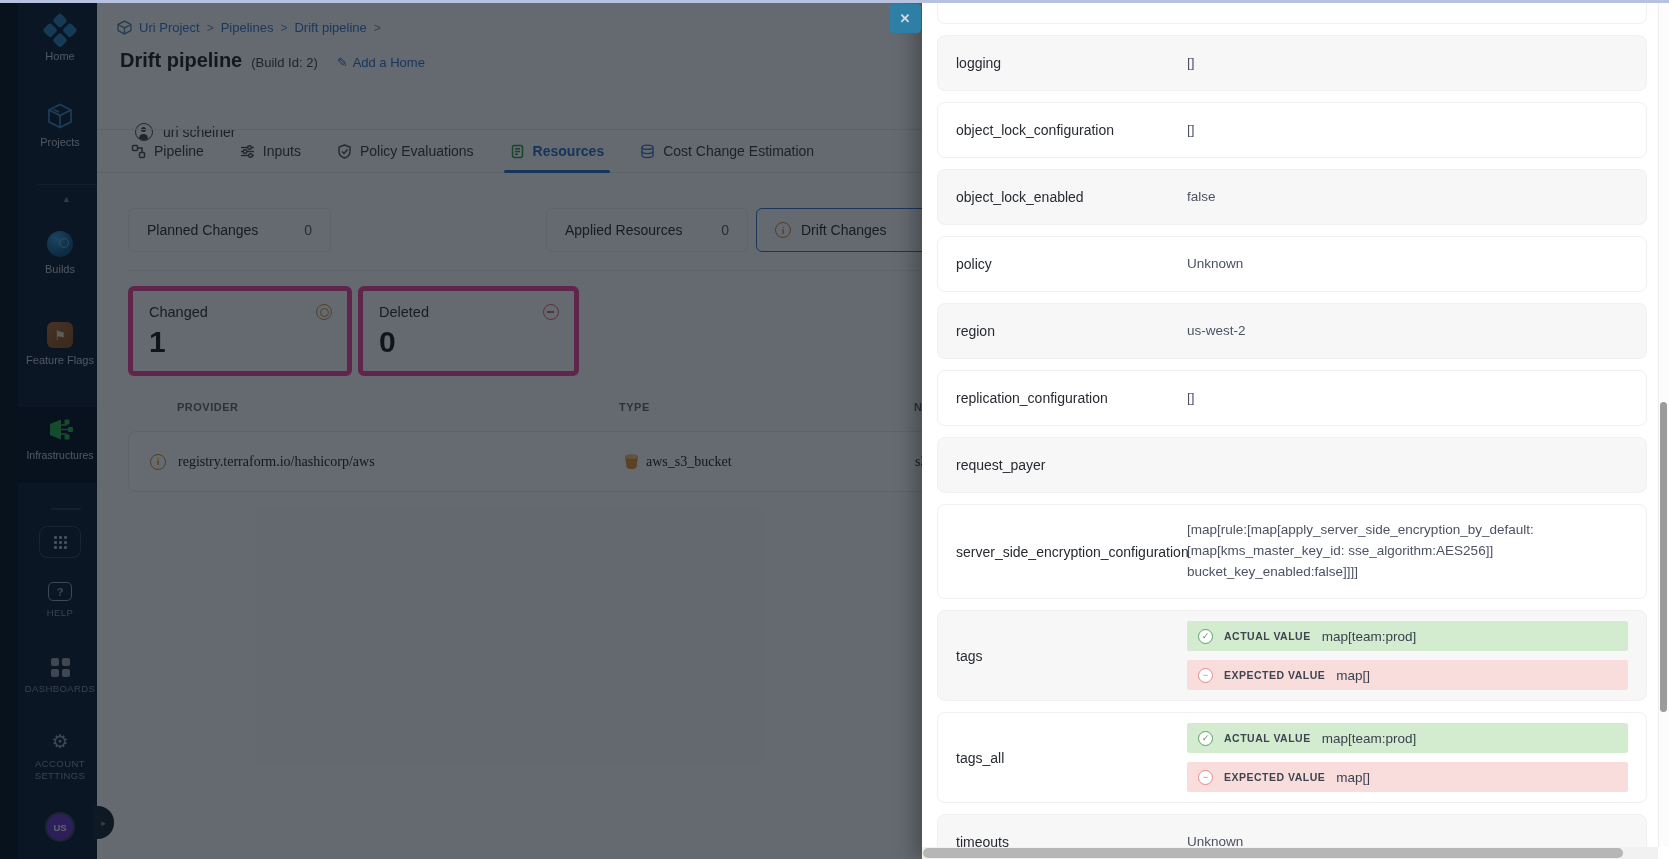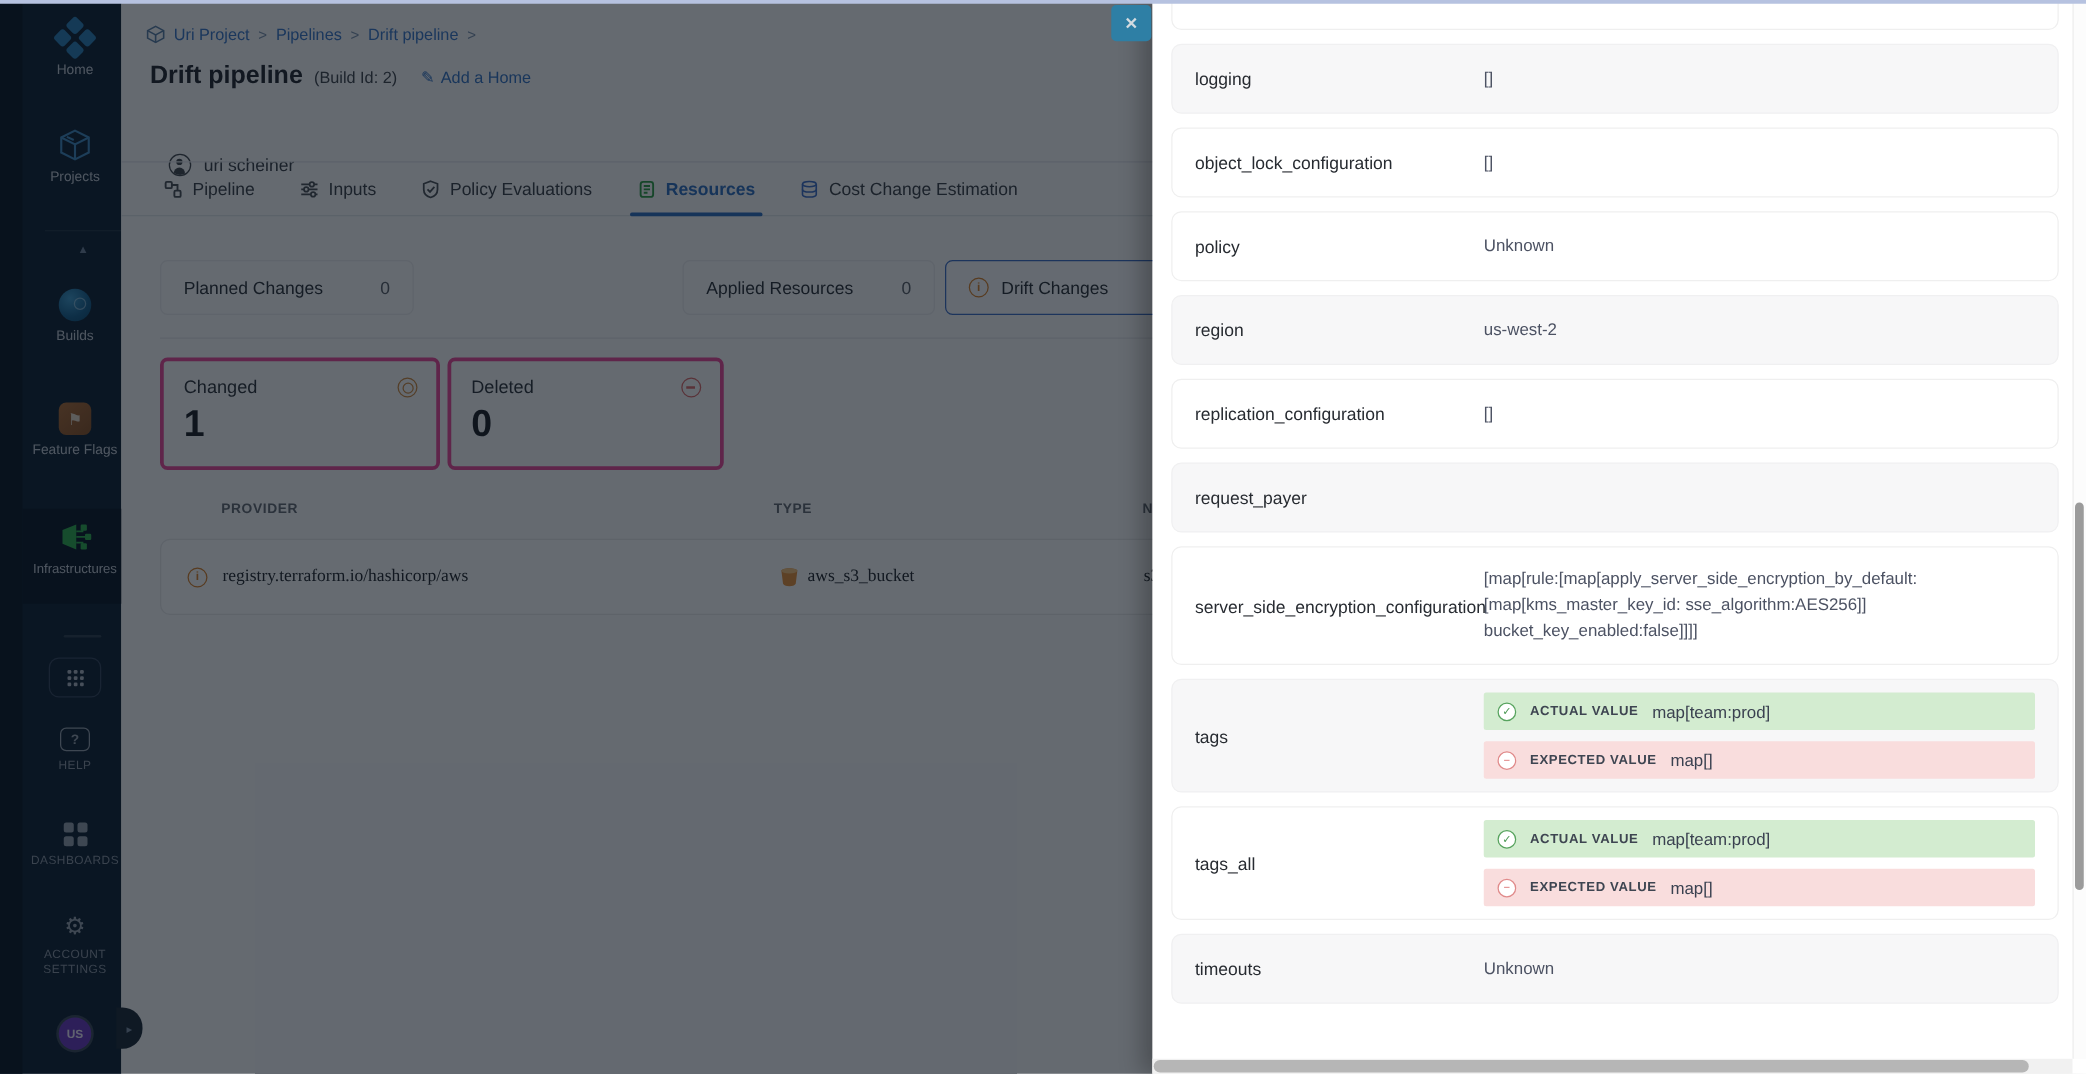--- a/index.html
+++ b/index.html
@@ -52,21 +52,21 @@
   .tab.active { color:#2f6fc1; font-weight:700; }
   .tab.active::after { content:""; position:absolute; left:-6px; right:-6px; bottom:-1px; height:3px; background:#2f6fc1; border-radius:2px; }
 
   .sum-card { position:absolute; top:205px; height:44px; background:#fbfbfc; border:1px solid #ececee; border-radius:6px; display:flex; align-items:center; justify-content:space-between; padding:0 18px; font-size:14px; color:#2c3137; cursor:pointer; }
   .sum-count { color:#5b6068; }
   .sum-count.blue { color:#3e6fc9; }
   .sum-card.selected { border:1.5px solid #3e6fc9; background:#fcfdfe; justify-content:flex-start; gap:10px; }
 
   .content-div { position:absolute; left:31px; right:0; top:267px; height:1px; background:#e7e9ec; }
 
-  .stat-card { position:absolute; top:283px; height:90px; background:#fcfcfd; border:3px solid #ec4899; border-radius:6px; padding:13px 16px; }
+  .stat-card { position:absolute; top:283px; height:90px; background:#fcfcfd; border:5px solid #ec4899; border-radius:6px; padding:13px 16px; }
   .stat-label { font-size:14.5px; color:#2f343a; }
   .stat-num { font-size:30px; font-weight:600; color:#1b1f24; margin-top:5px; }
   .icon-changed { position:absolute; right:15px; top:13px; width:16px; height:16px; border:1.5px solid #cf8a3f; border-radius:50%; }
   .icon-changed::after { content:""; position:absolute; left:3px; top:3px; width:7px; height:7px; border:1.5px solid #cf8a3f; border-radius:50%; }
   .icon-deleted { position:absolute; right:15px; top:13px; width:16px; height:16px; border:1.5px solid #dd6a6a; border-radius:50%; }
   .icon-deleted::after { content:""; position:absolute; left:3px; top:6px; width:7px; height:1.6px; background:#dd6a6a; }
 
   .th { position:absolute; top:398px; font-size:11px; font-weight:700; letter-spacing:.5px; color:#646a72; }
   .res-row { position:absolute; left:31px; top:428px; width:840px; height:61px; background:#fff; border:1px solid #e9e9eb; border-radius:8px; cursor:pointer; }
   .res-row > * { position:absolute; top:50%; transform:translateY(-50%); }
@@ -355,20 +355,24 @@
     <div class="dcard partial"></div>
 
     <div class="dcard drow alt">
       <div class="k">logging</div>
       <div class="v">[]</div>
     </div>
     <div class="dcard drow">
       <div class="k">object_lock_configuration</div>
       <div class="v">[]</div>
     </div>
+    <div class="dcard drow alt">
+      <div class="k">object_lock_enabled</div>
+      <div class="v">false</div>
+    </div>
     <div class="dcard drow">
       <div class="k">policy</div>
       <div class="v">Unknown</div>
     </div>
     <div class="dcard drow alt">
       <div class="k">region</div>
       <div class="v">us-west-2</div>
     </div>
     <div class="dcard drow">
       <div class="k">replication_configuration</div>

